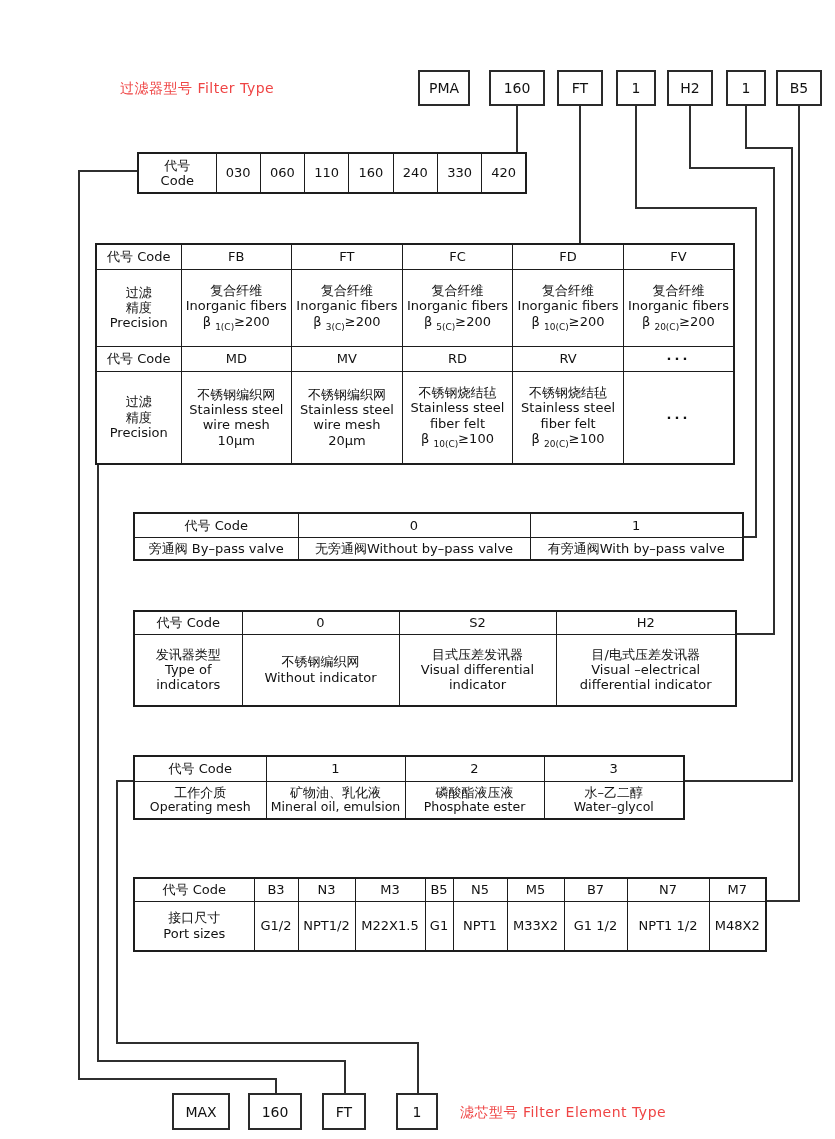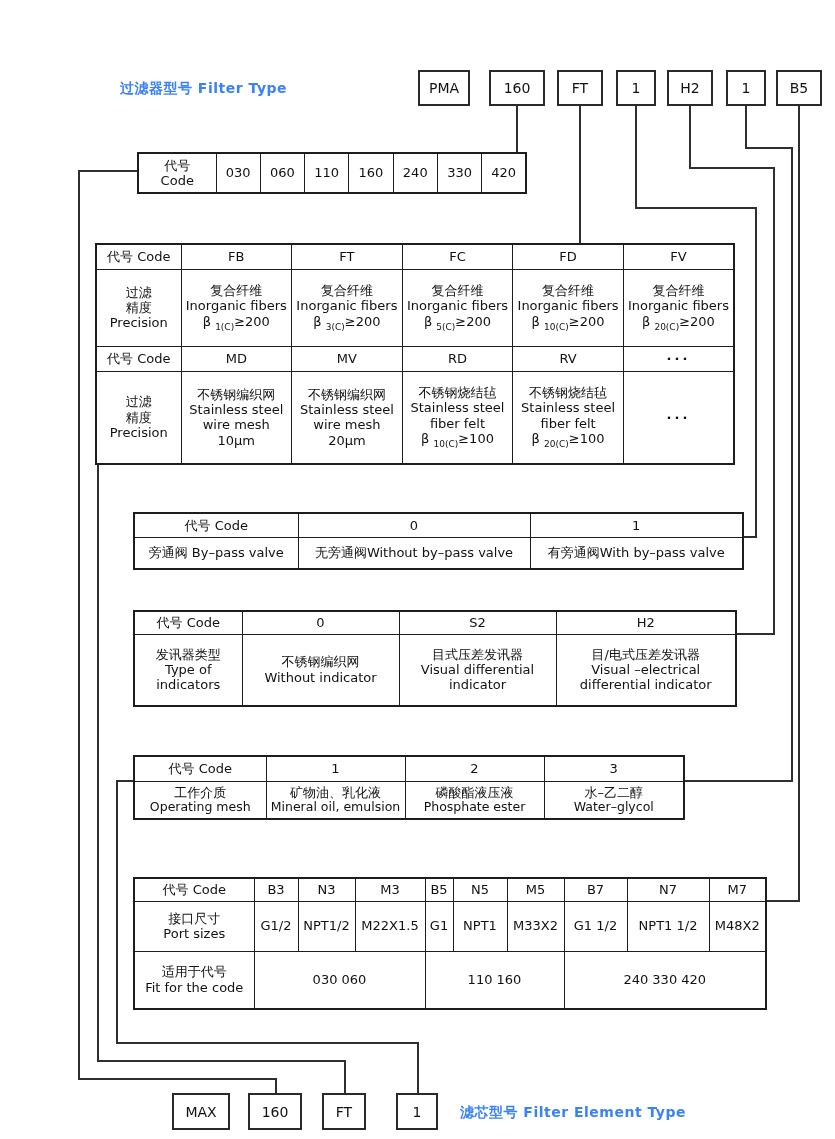--- a/index.html
+++ b/index.html
@@ -5,21 +5,21 @@
   html,body { margin:0; padding:0; background:#ffffff; }
   #canvas {
     position:relative; width:835px; height:1139px; background:#ffffff;
     font-family:"DejaVu Sans","Liberation Sans",sans-serif; color:#111;
     overflow:hidden;
   }
   .pagetitle {
     position:absolute; left:10px; top:8px; font-size:17px; font-weight:bold;
     letter-spacing:1.5px; color:#000;
   }
-  .sidelabel { position:absolute; font-size:14px; color:#3b82f6; letter-spacing:0.5px;font-weight:bold; }
+  .sidelabel { position:absolute; font-size:14px; color:#ef4444; letter-spacing:0.5px; }
   .codebox {
     position:absolute; height:36px; border:2px solid #2a2a2a; background:#fff;
     display:flex; align-items:center; justify-content:center;
     font-size:14px; color:#111; box-sizing:border-box;
   }
   .ln { position:absolute; background:#2f2f2f; }
   table.t {
     position:absolute; border-collapse:collapse; table-layout:fixed;
     background:#fff; border:2px solid #1d1d1d;
   }
@@ -224,21 +224,21 @@
         <col style="width:164px;">
         <col style="width:232px;">
         <col style="width:213px;">
       </colgroup>
     <tbody>
         <tr style="height:24px;">
       <td>代号 Code</td>
       <td>0</td>
       <td>1</td>
     </tr>
-    <tr style="height:32px;margin-top:11px;">
+    <tr style="height:23px;margin-top:11px;">
       <td class="sm">旁通阀 By–pass valve</td>
       <td class="sm">无旁通阀Without by–pass valve</td>
       <td class="sm">有旁通阀With by–pass valve</td>
     </tr>
   </tbody>
     </table>
 
   <table class="t" style="left:133px; top:610px; width:602px;">
     <colgroup>
         <col style="width:108px;">
@@ -346,29 +346,20 @@
       <td class="sm">G1/2</td>
       <td class="sm">NPT1/2</td>
       <td class="sm">M22X1.5</td>
       <td class="sm">G1</td>
       <td class="sm">NPT1</td>
       <td class="sm">M33X2</td>
       <td class="sm">G1 1/2</td>
       <td class="sm">NPT1 1/2</td>
       <td class="sm">M48X2</td>
     </tr>
-    <tr style="height:58px;">
-      <td>
-        <div>适用于代号</div>
-        <div>Fit for the code</div>
-      </td>
-      <td colspan="3">030 060</td>
-      <td colspan="3">110 160</td>
-      <td colspan="3">240 330 420</td>
-    </tr>
   </tbody>
     </table>
 
   <div class="codebox" style="left:172px; top:1093px; width:58px; height:37px;">
       <span>MAX</span>
     </div>
   <div class="codebox" style="left:248px; top:1093px; width:54px; height:37px;">
       <span>160</span>
     </div>
   <div class="codebox" style="left:322px; top:1093px; width:44px; height:37px;">

